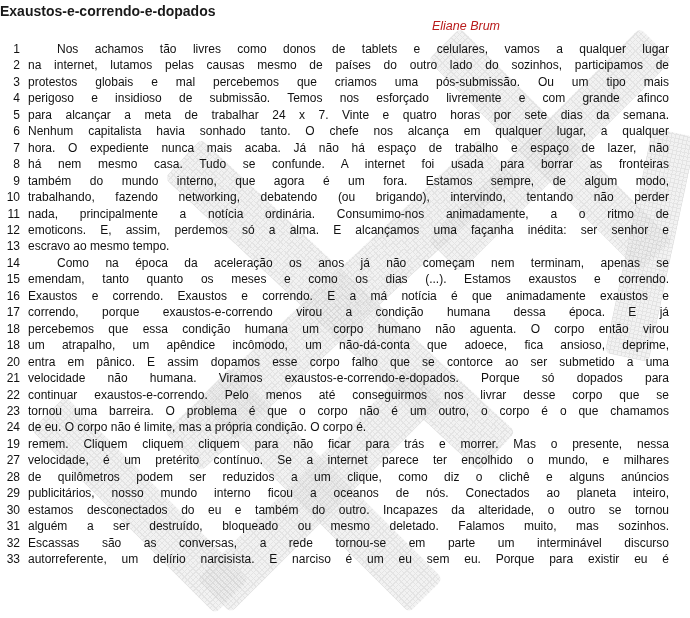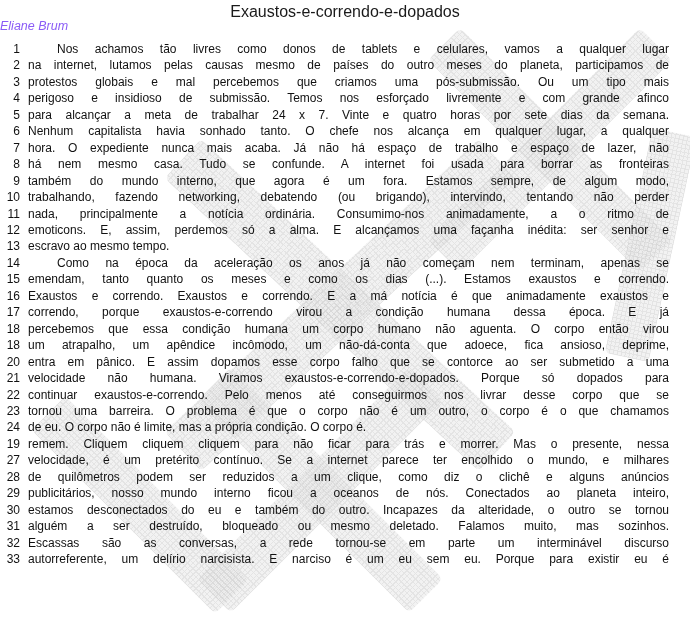--- a/index.html
+++ b/index.html
@@ -27,32 +27,31 @@
     background:
       repeating-linear-gradient(0deg,  #cfcfcf 0 1px, rgba(0,0,0,0) 1px 4px),
       repeating-linear-gradient(90deg, #cfcfcf 0 1px, rgba(0,0,0,0) 1px 4px),
       #e9e9e9;
     border-radius:6px;
   }
   
   .doc-title{
     position:absolute;top:3px;left:0;right:0;
     z-index:1;
-    text-align:center;
-    font-size:16px;font-weight:normal;
+    font-size:14px;font-weight:bold;
     color:#1a1a1a;
     letter-spacing:0;
   }
   .doc-author{
     position:absolute;top:19px;left:0;right:0;
     z-index:1;
-    text-align:left;
+    text-align:right;
     padding-right:190px;
     font-size:12.5px;font-style:italic;
-    color:#8b5cf6;
+    color:#b91c1c;
   }
   
   .text-block{
     position:absolute;left:5px;top:41px;right:0;
     z-index:1;
   }
   .line-row{
     display:flex;
     align-items:baseline;
     line-height:16.45px;
@@ -95,21 +94,21 @@
   <div class="doc-author">Eliane Brum</div>
 
   <div class="text-block">
 
   <div class="line-row indent">
         <span class="line-num">1</span>
         <span class="line-text">Nos achamos tão livres como donos de tablets e celulares, vamos a qualquer lugar</span>
       </div>
       <div class="line-row">
         <span class="line-num">2</span>
-        <span class="line-text">na internet, lutamos pelas causas mesmo de países do outro meses do planeta, participamos de</span>
+        <span class="line-text">na internet, lutamos pelas causas mesmo de países do outro lado do sozinhos, participamos de</span>
       </div>
       <div class="line-row">
         <span class="line-num">3</span>
         <span class="line-text">protestos globais e mal percebemos que criamos uma pós-submissão. Ou um tipo mais</span>
       </div>
       <div class="line-row">
         <span class="line-num">4</span>
         <span class="line-text">perigoso e insidioso de submissão. Temos nos esforçado livremente e com grande afinco</span>
       </div>
       <div class="line-row">

